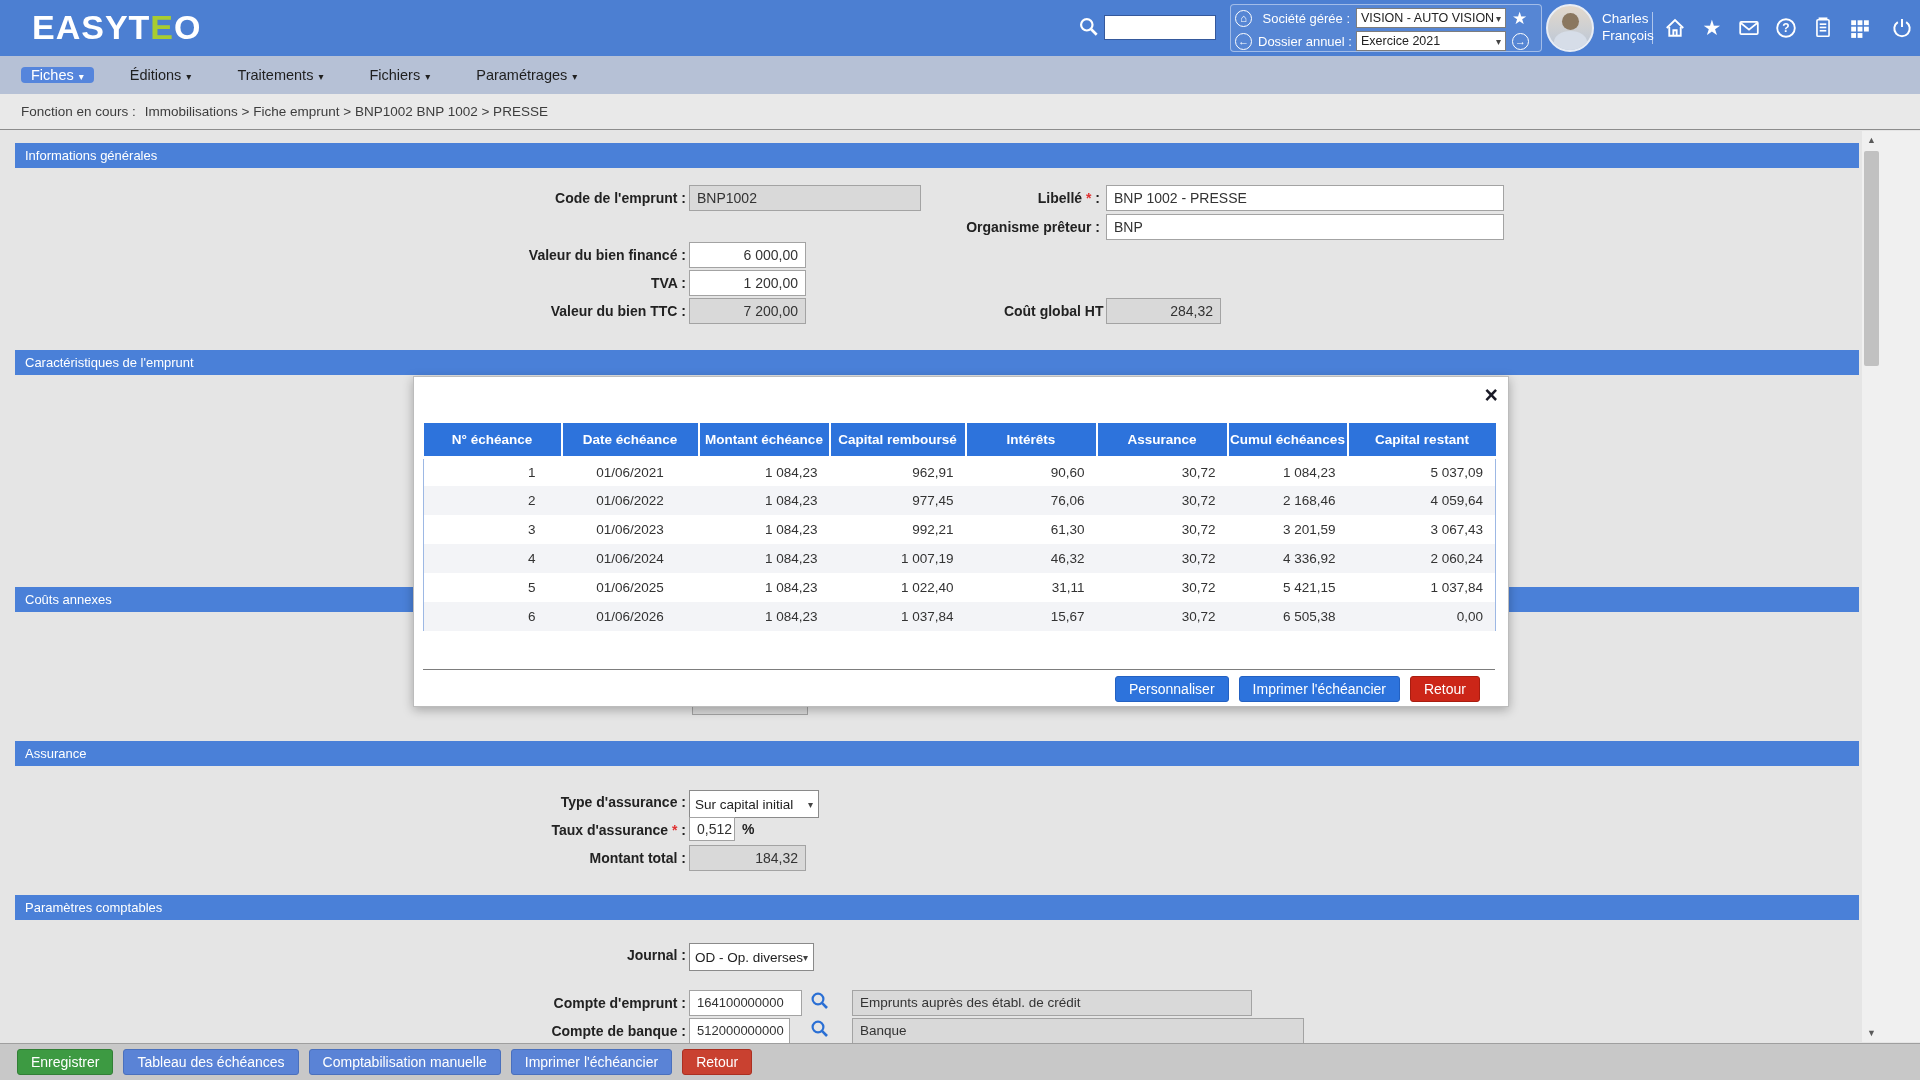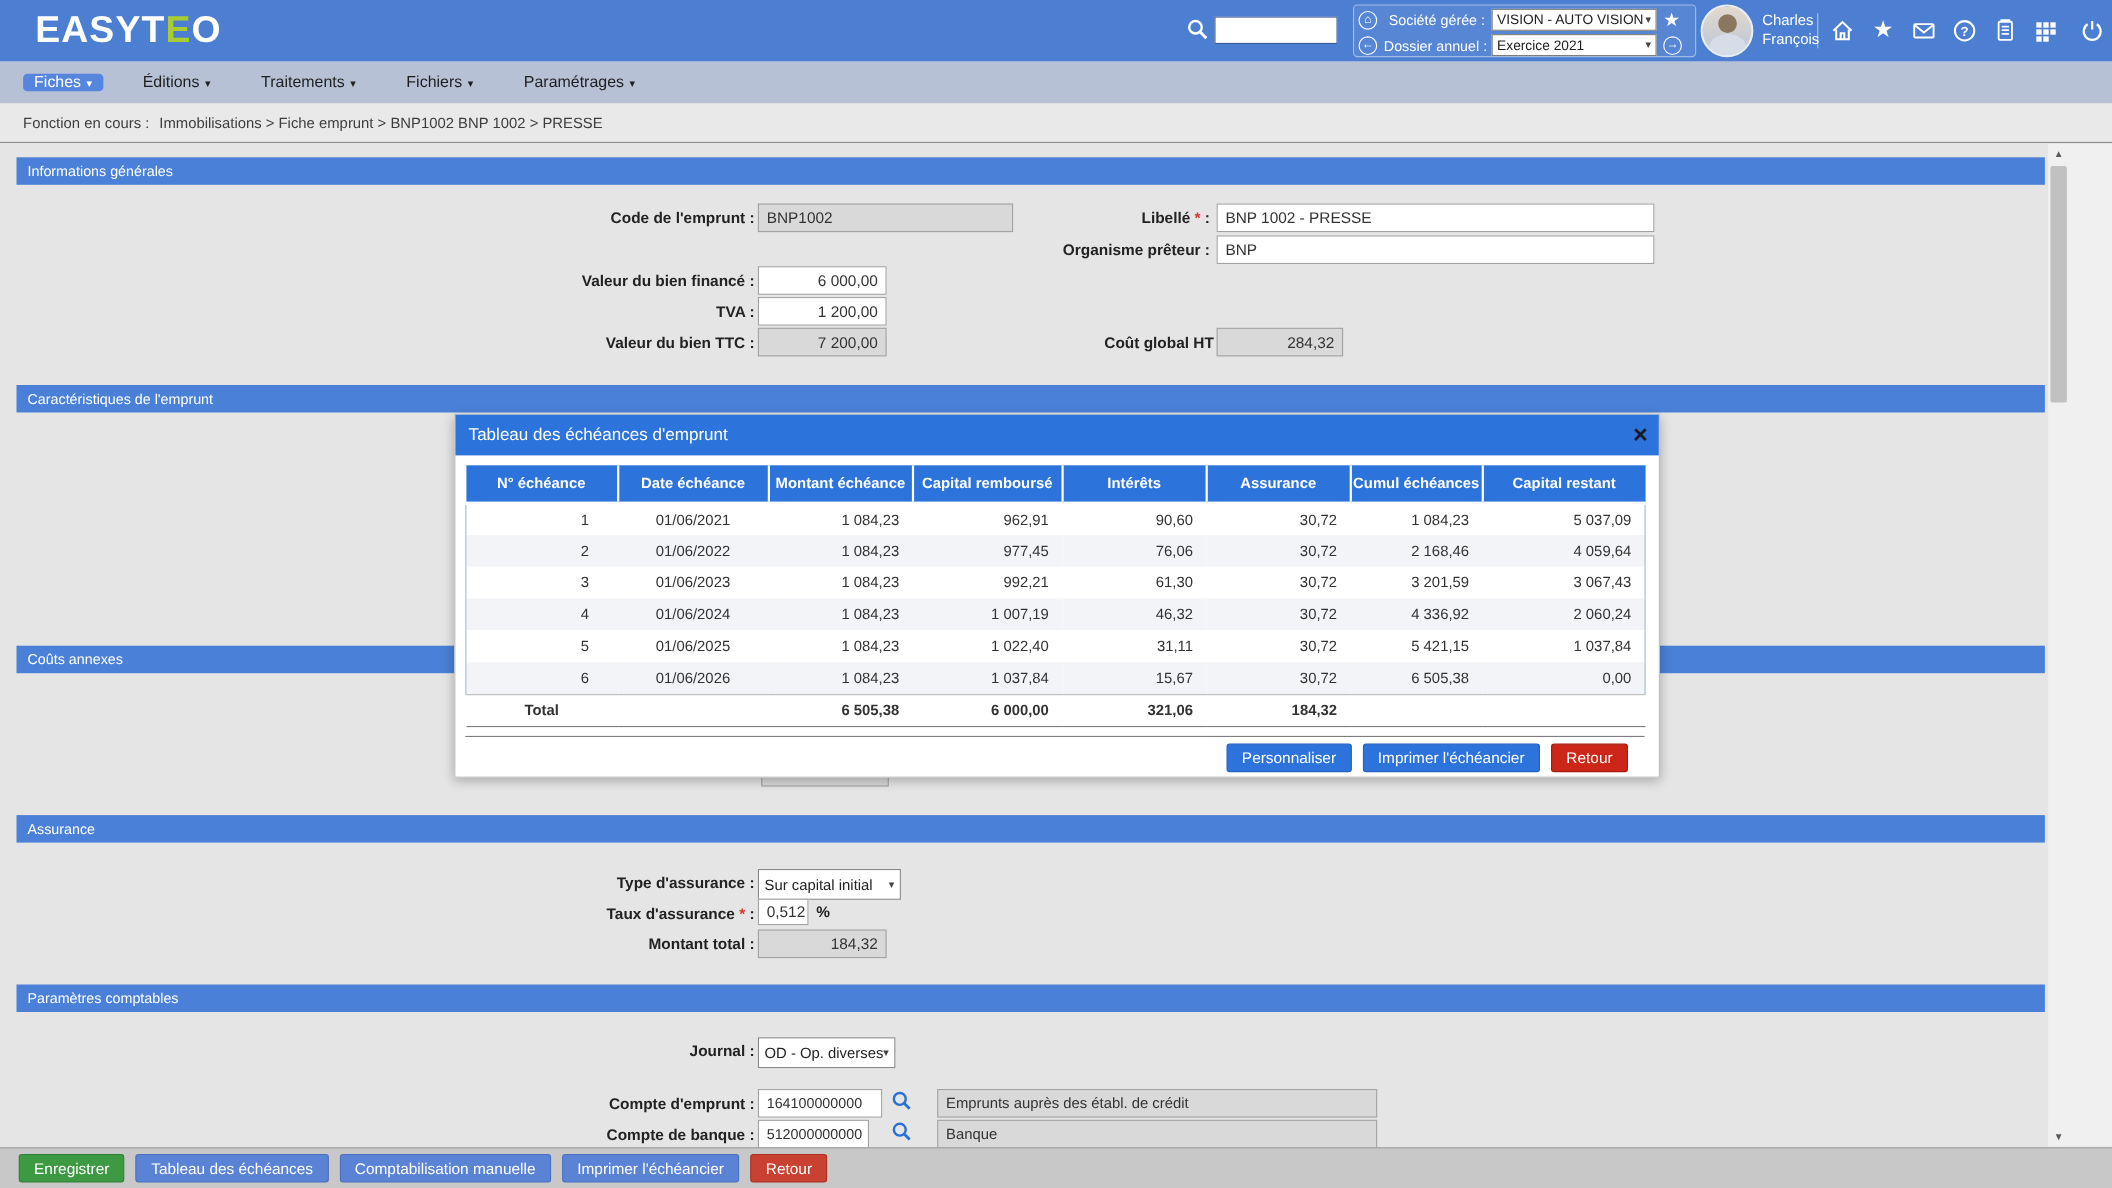--- a/index.html
+++ b/index.html
@@ -254,24 +254,23 @@
 <div class="inp ro" style="left:852px; top:990px; width:400px; font-size:13.5px;">Emprunts auprès des établ. de crédit</div>
 
 <div class="lbl" style="left:436px; top:1018px; width:250px;">Compte de banque :</div>
 <div class="inp" style="left:689px; top:1018px; width:101px; font-size:13px;">512000000000</div>
 <span class="lookup" style="left:810px; top:1019px;">
   <svg class="ic" width="20" height="20" viewBox="0 0 20 20">
       <circle cx="8" cy="8" r="5.4" fill="none" stroke="#2a6fd4" stroke-width="2.2"></circle>
       <line x1="12.2" y1="12.2" x2="17" y2="17" stroke="#2a6fd4" stroke-width="2.6"></line>
     </svg>
 </span>
-<div class="inp ro" style="left:852px; top:1018px; width:400px; font-size:13.5px;">Banque</div>
+<div class="inp ro" style="left:852px; top:1018px; width:452px; font-size:13.5px;">Banque</div>
 
 <div class="modal">
-  <div class="modal-title">Tableau des échéances d'emprunt</div>
   <span class="modal-close">×</span>
 
   <table class="sched">
     <colgroup>
       <col style="width:138px">
         <col style="width:137px">
         <col style="width:131px">
         <col style="width:136px">
       <col style="width:131px">
         <col style="width:131px">
@@ -344,30 +343,20 @@
         <tr class="alt">
           <td>6</td>
           <td>01/06/2026</td>
           <td>1 084,23</td>
           <td>1 037,84</td>
           <td>15,67</td>
           <td>30,72</td>
           <td>6 505,38</td>
           <td>0,00</td>
         </tr>
-        <tr class="total-row">
-          <td>Total</td>
-          <td></td>
-          <td>6 505,38</td>
-          <td>6 000,00</td>
-          <td>321,06</td>
-          <td>184,32</td>
-          <td></td>
-          <td></td>
-        </tr>
       </tbody>
   </table>
   <div class="dblrule"></div>
 
   <div class="modal-btns">
     <span class="btn blue-v">Personnaliser</span>
     <span class="btn blue-v">Imprimer l'échéancier</span>
     <span class="btn red-v">Retour</span>
   </div>
 </div>

